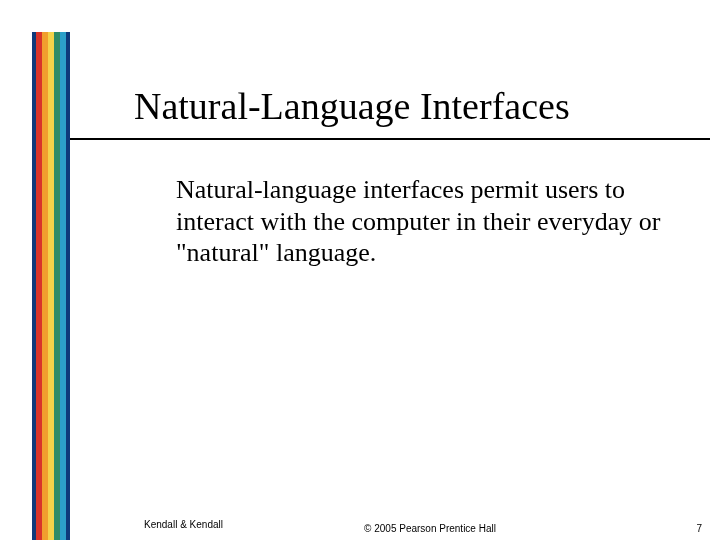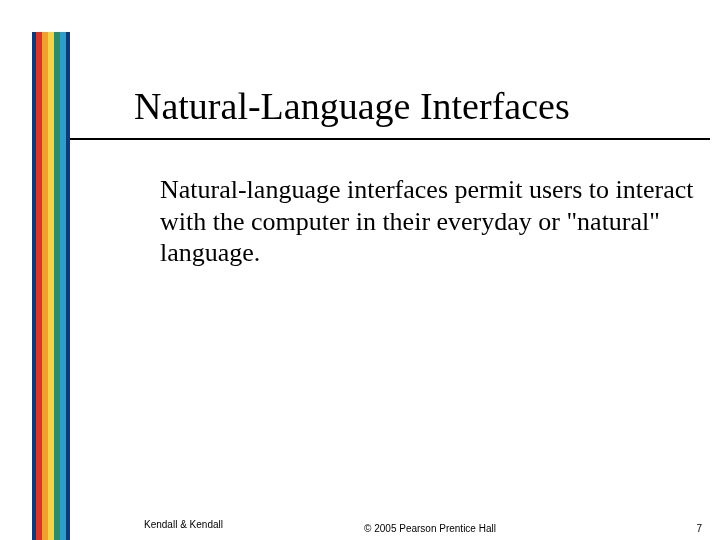--- a/index.html
+++ b/index.html
@@ -47,21 +47,21 @@
   .rule {
     position: absolute;
     left: 0px;
     top: 106px;
     width: 640px;
     height: 0;
     border-top: 2px solid #000;
   }
   .body-text {
     position: absolute;
-    left: 74px;
+    left: 90px;
     top: 126px;
     right: 40px;
     font-size: 26px;
     line-height: 1.22;
     color: #000;
   }
   .footer {
     position: absolute;
     left: 38px;
     right: 0;

